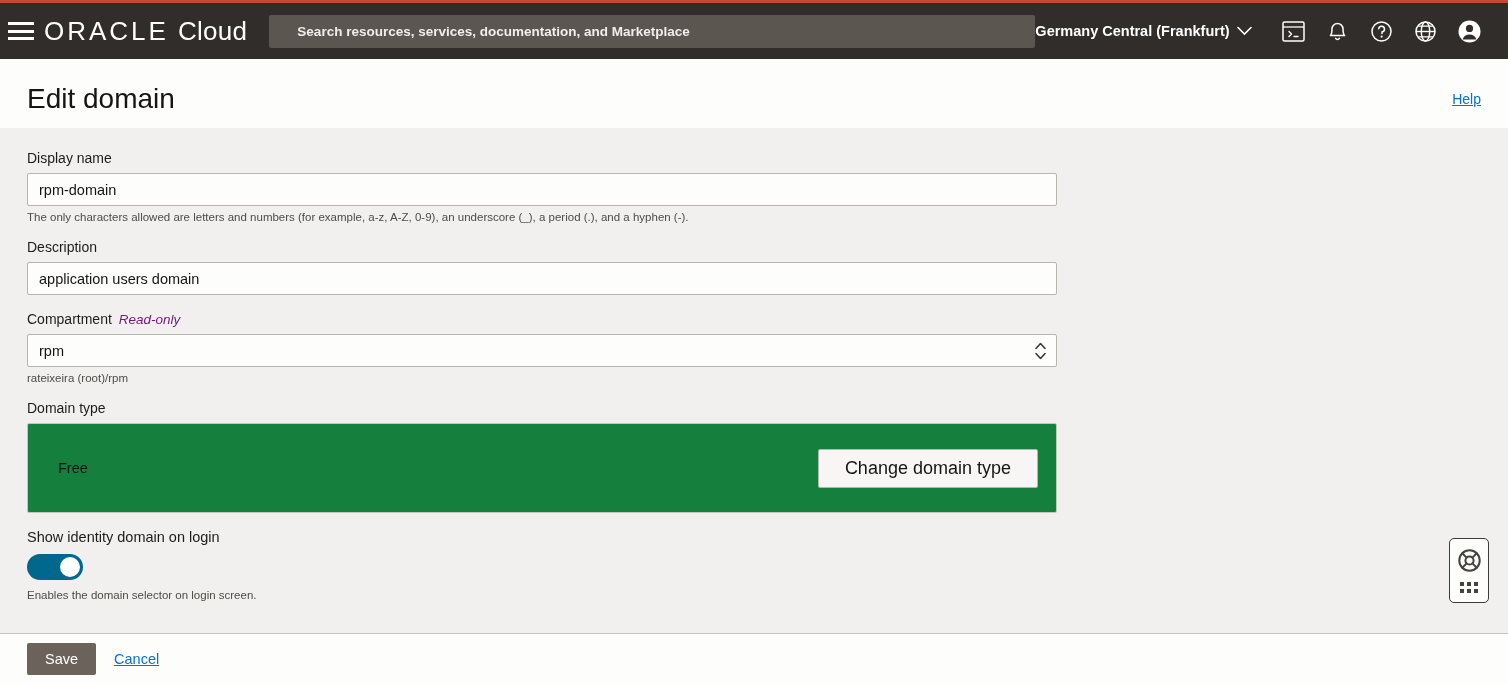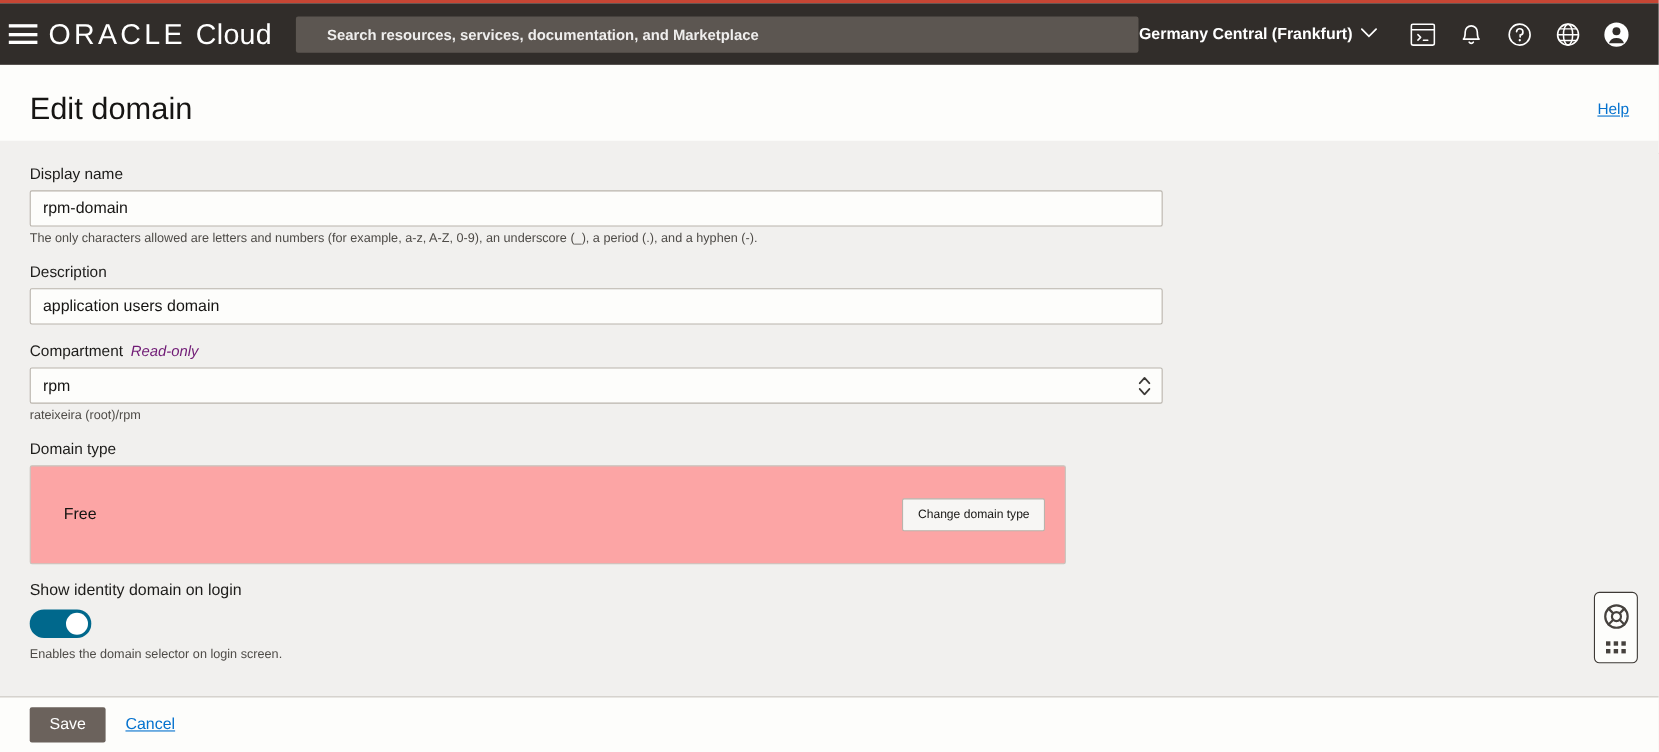--- a/index.html
+++ b/index.html
@@ -125,33 +125,33 @@
   }
   .select-arrows {
     position: absolute; right: 11px; top: 50%;
     transform: translateY(-50%);
     display: flex; flex-direction: column; gap: 3px;
     pointer-events: none;
   }
 
   
   .panel {
-    width: 942px; height: 90px;
-    background: #fca5a5;
+    width: 1030px; height: 90px;
+    background: #15803d;
     border: 1px solid #c8c4bd; border-radius: 2px;
     display: flex; align-items: center;
     padding: 0 18px 0 30px;
   }
   .panel-text { font-size: 14.5px; color: #161513; }
   .btn-secondary {
     margin-left: auto;
     background: #f7f6f4;
     border: 1px solid #b9b4ac; border-radius: 2px;
-    font-size: 11px; color: #161513;
-    padding: 8px 13px; cursor: pointer;
+    font-size: 18px; color: #161513;
+    padding: 8px 26px; cursor: pointer;
     font-family: "Liberation Sans", sans-serif;
   }
 
   
   .toggle-label { font-size: 14.5px; color: #1d1c1a; margin-bottom: 9px; }
   .toggle {
     width: 56px; height: 26px; border-radius: 14px;
     background: #00688c; position: relative; cursor: pointer;
   }
   .toggle .knob {

